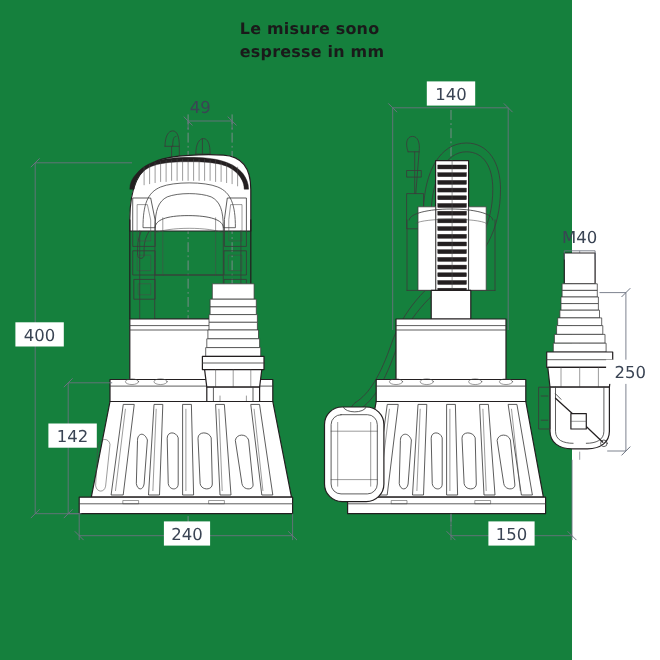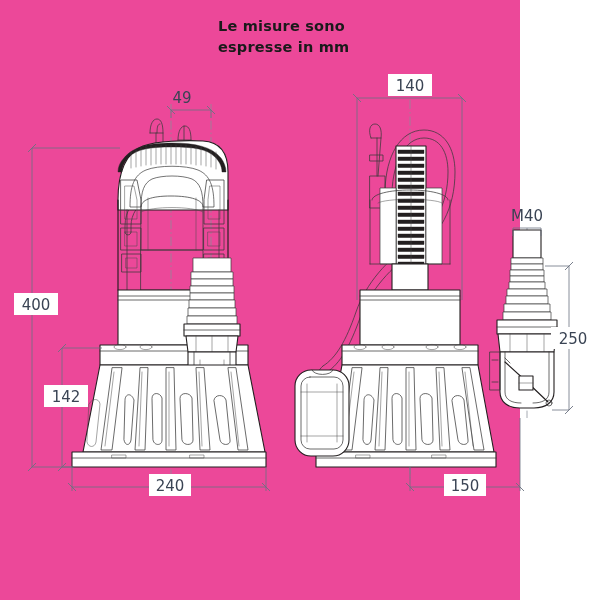--- a/index.html
+++ b/index.html
@@ -11,21 +11,21 @@
     width: 600px;
     height: 600px;
     font-family: "DejaVu Sans", sans-serif;
     overflow: hidden;
     position: relative;
   }
   #drawing-root {
     position: relative;
     width: 520px;
     height: 600px;
-    background: #ec4899;
+    background: #15803d;
   }
   svg.dwg {
     position: absolute;
     top: 0;
     left: 0;
     width: 600px;
     height: 600px;
     display: block;
   }
   .title-text {

